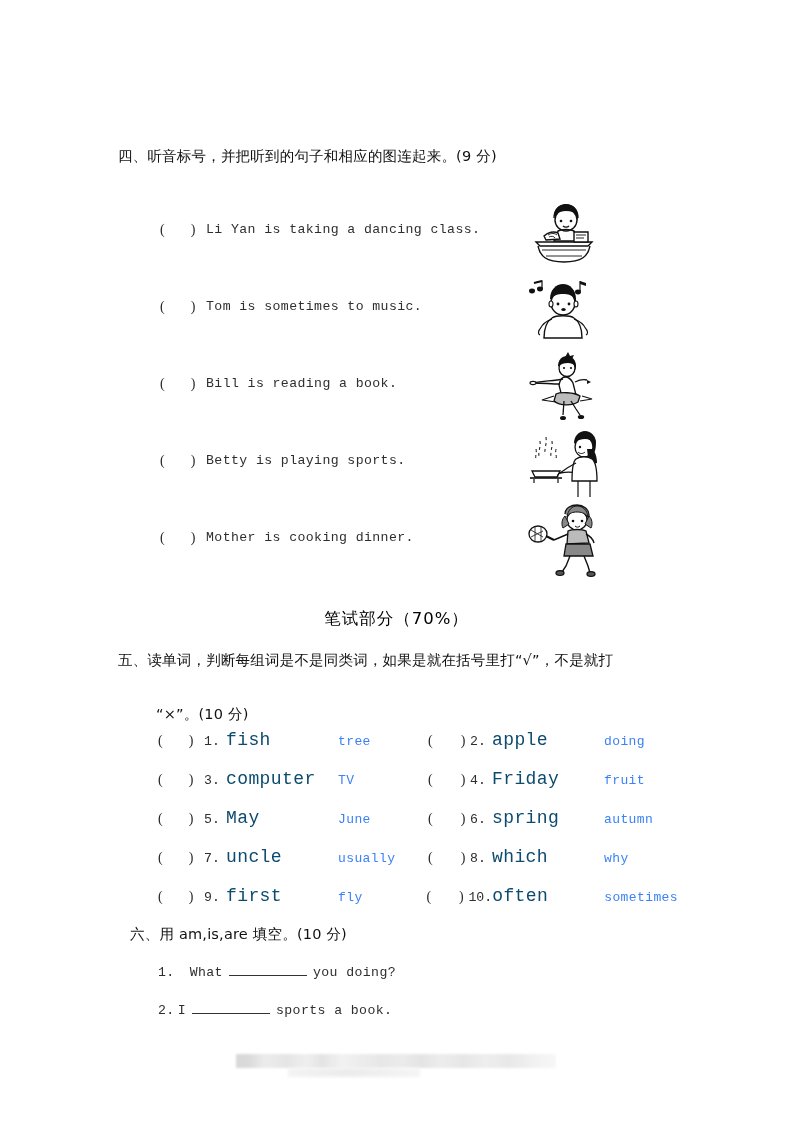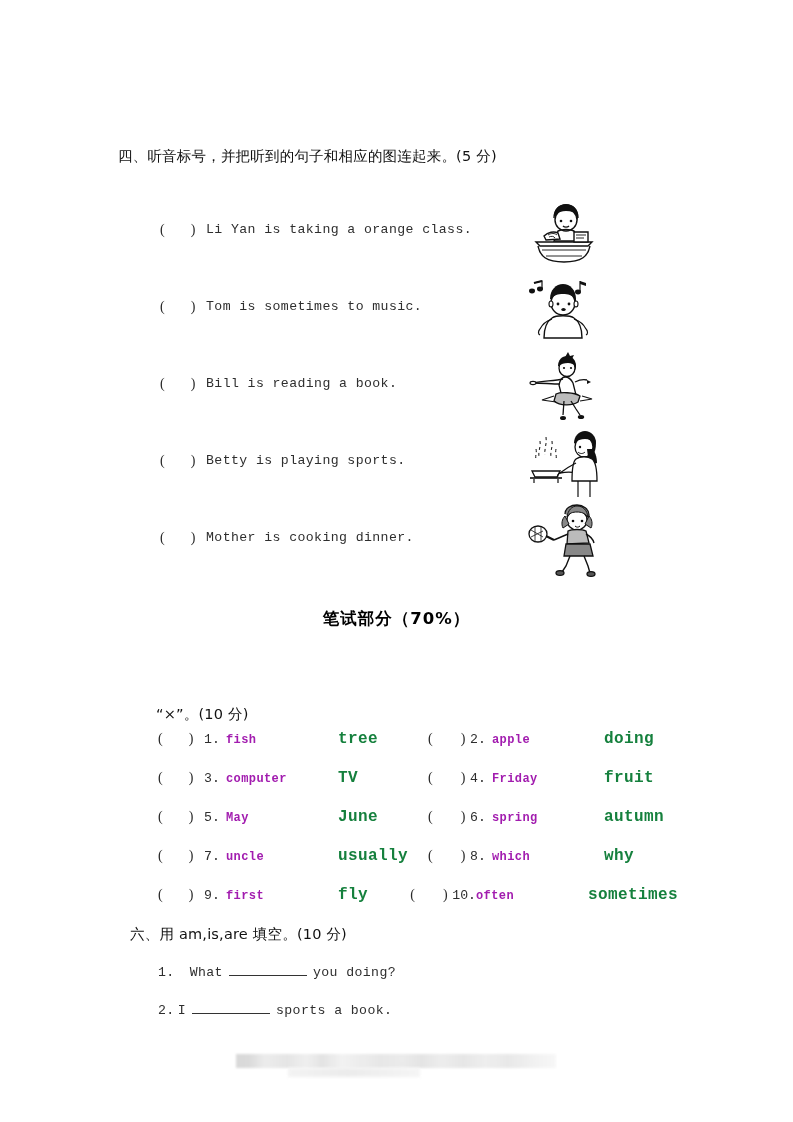--- a/index.html
+++ b/index.html
@@ -84,21 +84,21 @@
   }
 
   
   .written-banner {
     position: absolute;
     left: 0;
     top: 608px;
     width: 793px;
     text-align: center;
     font-family: "DejaVu Sans", "Liberation Sans", sans-serif;
-    font-weight: bold;
+    font-weight: normal;
     font-size: 16.5px;
     color: #000;
     letter-spacing: 1px;
   }
 
   
   .sec5-heading {
     position: absolute;
     left: 118px;
     top: 651px;
@@ -142,33 +142,31 @@
   .pair-paren.r .lp { margin-right: 28px; }
   .pair-num {
     font-family: "Liberation Mono", "DejaVu Sans Mono", monospace;
     font-size: 13.2px;
     color: #2e2e2e;
     display: inline-block;
     min-width: 22px;
   }
   .pair-w1 {
     font-family: "Liberation Mono", "DejaVu Sans Mono", monospace;
-    font-size: 12px;
-    color: #a21caf;
+    font-size: 18px;
+    color: #0c4a6e;
     letter-spacing: 0.4px;
     display: inline-block;
     width: 112px;
-    font-weight: bold;
   }
   .pair-w2 {
     font-family: "Liberation Mono", "DejaVu Sans Mono", monospace;
-    font-size: 16px;
-    color: #15803d;
+    font-size: 13px;
+    color: #3b82f6;
     letter-spacing: 0.4px;
-    font-weight: bold;
   }
 
   
   .sec6-heading {
     position: absolute;
     left: 130px;
     top: 925px;
     white-space: nowrap;
   }
   .fill-list {
@@ -221,27 +219,27 @@
     background: linear-gradient(90deg, #f2f2f2 0%, #eaeaea 45%, #f4f4f4 100%);
     filter: blur(1.4px);
     opacity: 0.9;
   }
 </style>
 </head>
 <body>
 
 <div class="page">
 
-  <div class="sec4-heading cn">四、听音标号，并把听到的句子和相应的图连起来。(5 分)</div>
+  <div class="sec4-heading cn">四、听音标号，并把听到的句子和相应的图连起来。(9 分)</div>
 
   <div class="match-list">
 
     <div class="match-row">
       <span class="paren"><span class="lp">(</span><span>)</span></span>
-      <span class="match-sentence">Li Yan is taking a orange class.</span>
+      <span class="match-sentence">Li Yan is taking a dancing class.</span>
     </div>
 
     <div class="match-row">
       <span class="paren"><span class="lp">(</span><span>)</span></span>
       <span class="match-sentence">Tom is sometimes to music.</span>
     </div>
 
     <div class="match-row">
       <span class="paren"><span class="lp">(</span><span>)</span></span>
       <span class="match-sentence">Bill is reading a book.</span>
@@ -372,20 +370,21 @@
         <path d="M52 52l-4 10-4 6" stroke-width="1.4"></path>
         <path d="M66 52l4 10 2 7" stroke-width="1.4"></path>
         <ellipse cx="42" cy="69" rx="4" ry="2.4" fill="#555" stroke="#111"></ellipse>
         <ellipse cx="73" cy="70" rx="4" ry="2.4" fill="#555" stroke="#111"></ellipse>
       </svg>
     </div>
   </div>
 
   <div class="written-banner">笔试部分（70%）</div>
 
+  <div class="sec5-heading cn">五、读单词，判断每组词是不是同类词，如果是就在括号里打“√”，不是就打</div>
   <div class="sec5-heading-2 cn">“×”。(10 分)</div>
 
   <div class="pairs">
 
     <div class="pair-row">
       <span class="pair-half left">
         <span class="pair-paren l"><span class="lp">(</span><span>)</span></span>
         <span class="pair-num">1.</span>
         <span class="pair-w1">fish</span>
         <span class="pair-w2">tree</span>

